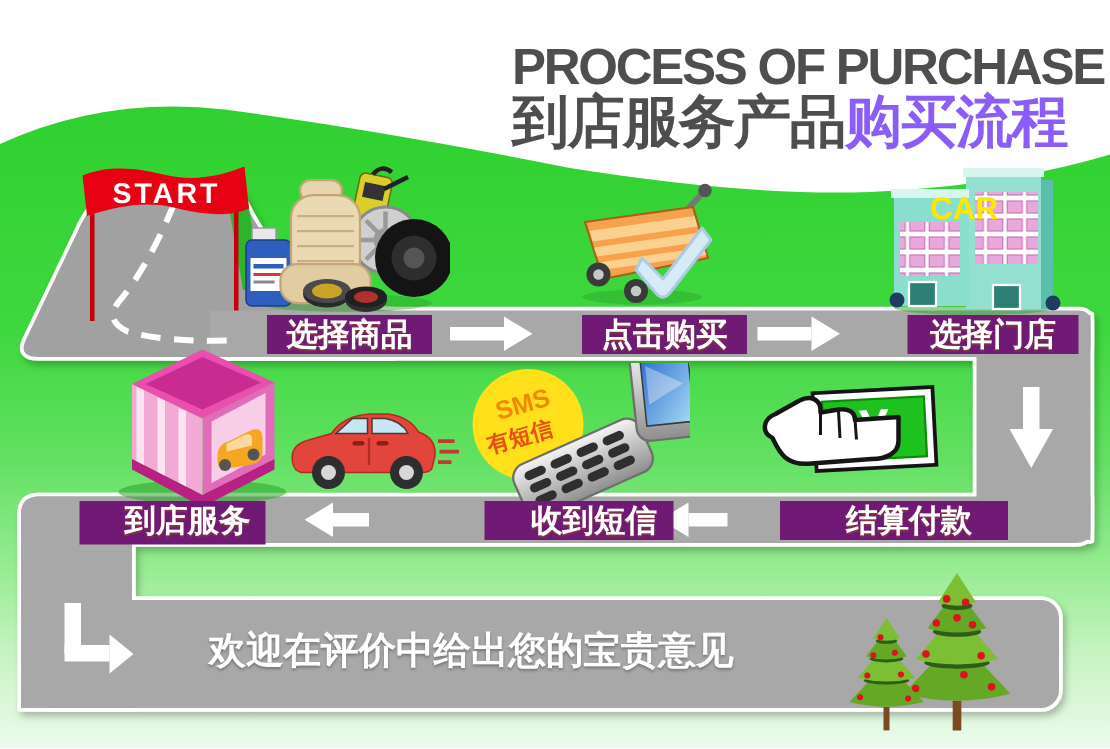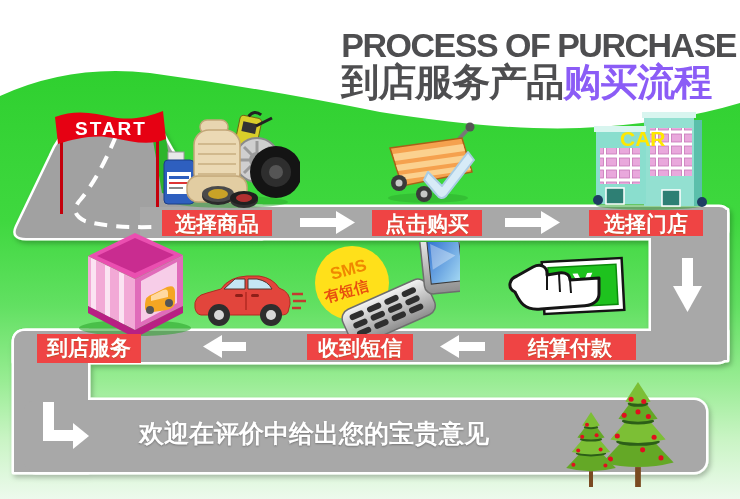--- a/index.html
+++ b/index.html
@@ -6,24 +6,24 @@
   #stage{position:relative;width:740px;height:499px;overflow:hidden;background:#ffffff;
          font-family:"Liberation Sans","DejaVu Sans",sans-serif;}
   #stage svg{position:absolute;left:0;top:0;}
   .abs{position:absolute;}
   
   .title{position:absolute;top:8px;right:4px;text-align:left;line-height:1.02;margin-top:20px;}
   .title .t1{font-size:34px;font-weight:bold;color:#4E4E50;letter-spacing:-1.5px;}
   .title .t2{font-size:38px;font-weight:bold;color:#4E4E50;letter-spacing:-1px;}
   .title .t2 .red{color:#8b5cf6;}
   
-  .label{position:absolute;background:#ef4444;color:#fff;font-weight:bold;font-size:21px;
+  .label{position:absolute;background:#701a75;color:#fff;font-weight:bold;font-size:21px;
          text-align:center;height:26px;line-height:27px;
-         text-shadow:0 1px 1px rgba(150,90,0,.45);white-space:nowrap;}
-  .row1{top:210px;} .row2{top:334px;}
+         text-shadow:0 1px 1px rgba(150,90,0,.45);white-space:nowrap;margin-left:16px;}
+  .row1{top:210px;} .row2{top:334px;padding-left:20px;}
   
   .feedback{position:absolute;left:94px;top:417px;width:440px;text-align:center;
             color:#fff;font-weight:bold;font-size:25px;
             text-shadow:0 1px 2px rgba(0,0,0,.3);white-space:nowrap;}
 </style>
 </head>
 <body>
 
 <div id="stage">
 

